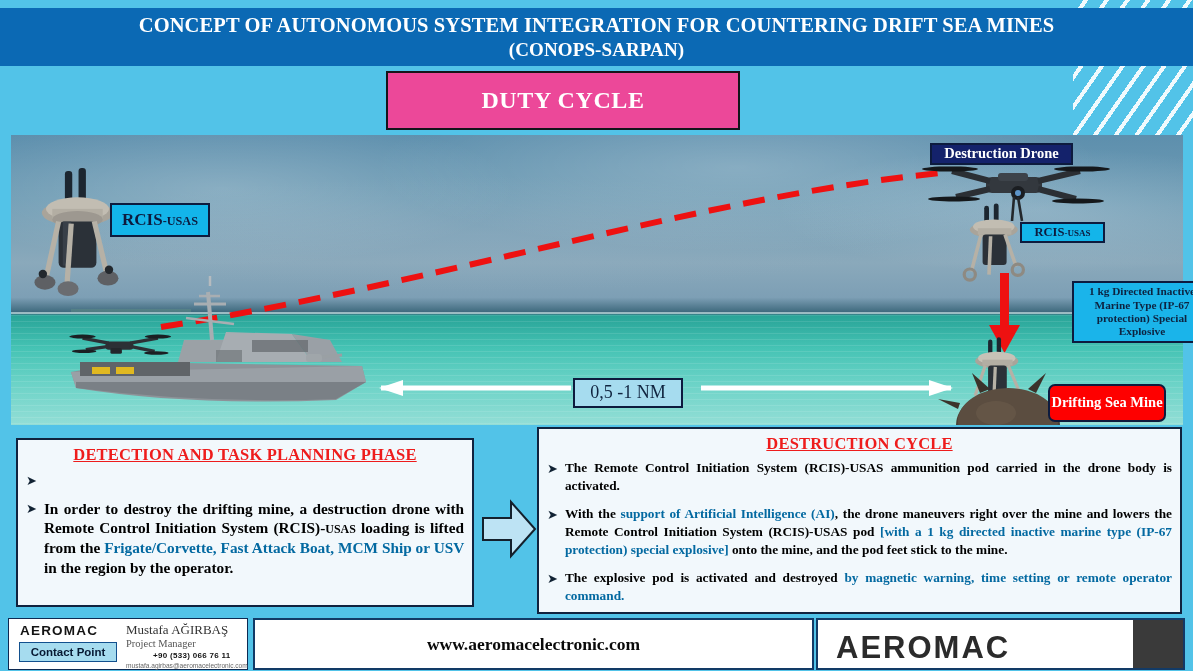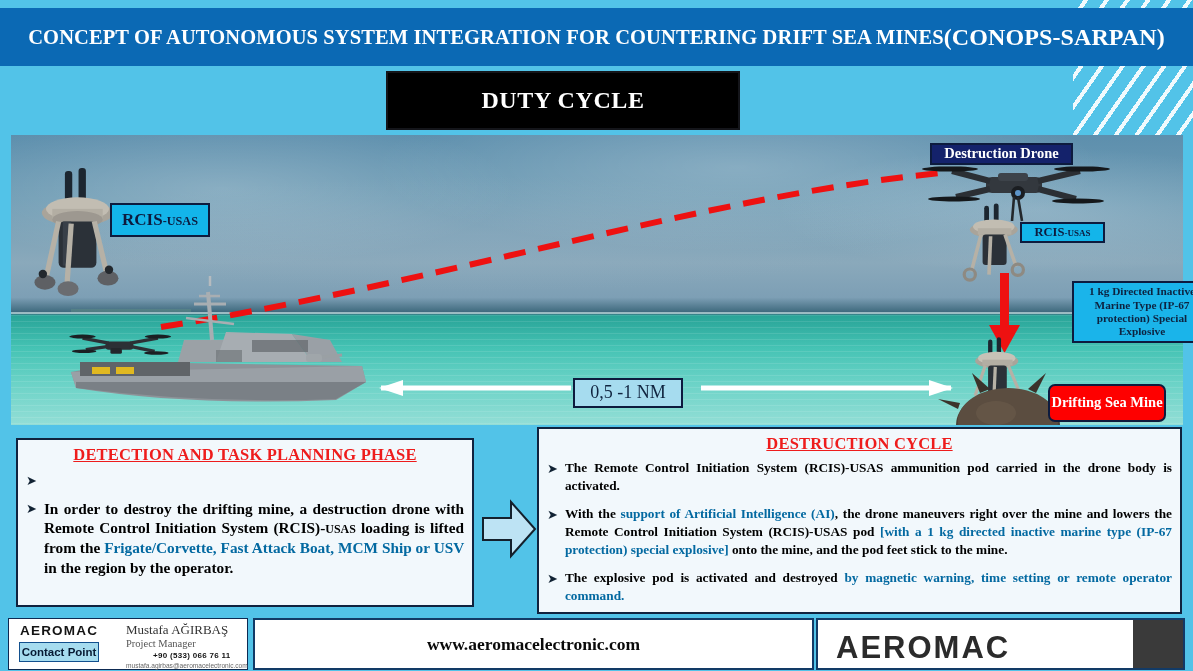--- a/index.html
+++ b/index.html
@@ -18,30 +18,30 @@
       repeating-linear-gradient(-55deg,
         rgba(255,255,255,0) 0px, rgba(255,255,255,0) 13px,
         rgba(255,255,255,.92) 13px, rgba(255,255,255,.92) 17px);
     pointer-events:none;
   }
 
   
   .titlebar {
     position:absolute; left:0; top:8px; width:1193px; height:58px;
     background:#0b69b4; color:#ffffff;
-    display:flex; flex-direction:row; align-items:center; justify-content:center;
+    display:flex; flex-direction:column; align-items:center; justify-content:center;
     font-weight:bold; font-size:20.5px; letter-spacing:.1px; text-align:center;
     line-height:1.28; z-index:4;
   }
-  .titlebar .l2 { font-size:24px; }
+  .titlebar .l2 { font-size:19px; }
 
   
   .duty {
     position:absolute; left:386px; top:71px; width:354px; height:59px;
-    background:#000000; border:2.5px solid #14151a;
+    background:#ec4899; border:2.5px solid #14151a;
     color:#ffffff; font-weight:bold; font-size:24px;
     display:flex; align-items:center; justify-content:center;
     letter-spacing:.6px; z-index:5;
   }
 
   
   .scene {
     position:absolute; left:11px; top:135px; width:1172px; height:290px;
     overflow:hidden; z-index:2;
     background:
@@ -121,21 +121,21 @@
   .footer{ position:absolute; left:0; top:616px; width:1193px; height:55px; z-index:7; }
   .card{
     position:absolute; left:8px; top:2px; width:240px; height:52px;
     background:#ffffff; border:1px solid #0d2a52;
   }
   .card .aeromac{
     position:absolute; left:11px; top:4px; font-family:"Liberation Sans", sans-serif;
     font-weight:bold; font-size:13.5px; letter-spacing:1.2px; color:#141414;
   }
   .card .cpbtn{
-    position:absolute; left:10px; top:23px; width:80px; height:20px;
+    position:absolute; left:10px; top:23px; width:98px; height:20px;
     background:#a6dcef; border:1.5px solid #12508e;
     font-family:"Liberation Sans", sans-serif; font-weight:bold; font-size:11.5px;
     color:#071a33; display:flex; align-items:center; justify-content:center;
   }
   .card .nm{ position:absolute; left:117px; top:3px; font-size:13px; color:#333; }
   .card .rl{ position:absolute; left:117px; top:19px; font-size:10.5px; color:#555; }
   .card .ph{ position:absolute; left:117px; top:32px; font-size:8px; color:#111;
              font-family:"Liberation Sans", sans-serif; font-weight:bold; letter-spacing:.3px;margin-left:27px;}
   .card .em{ position:absolute; left:117px; top:43px; font-size:6.6px; color:#666;
              font-family:"Liberation Sans", sans-serif;}

